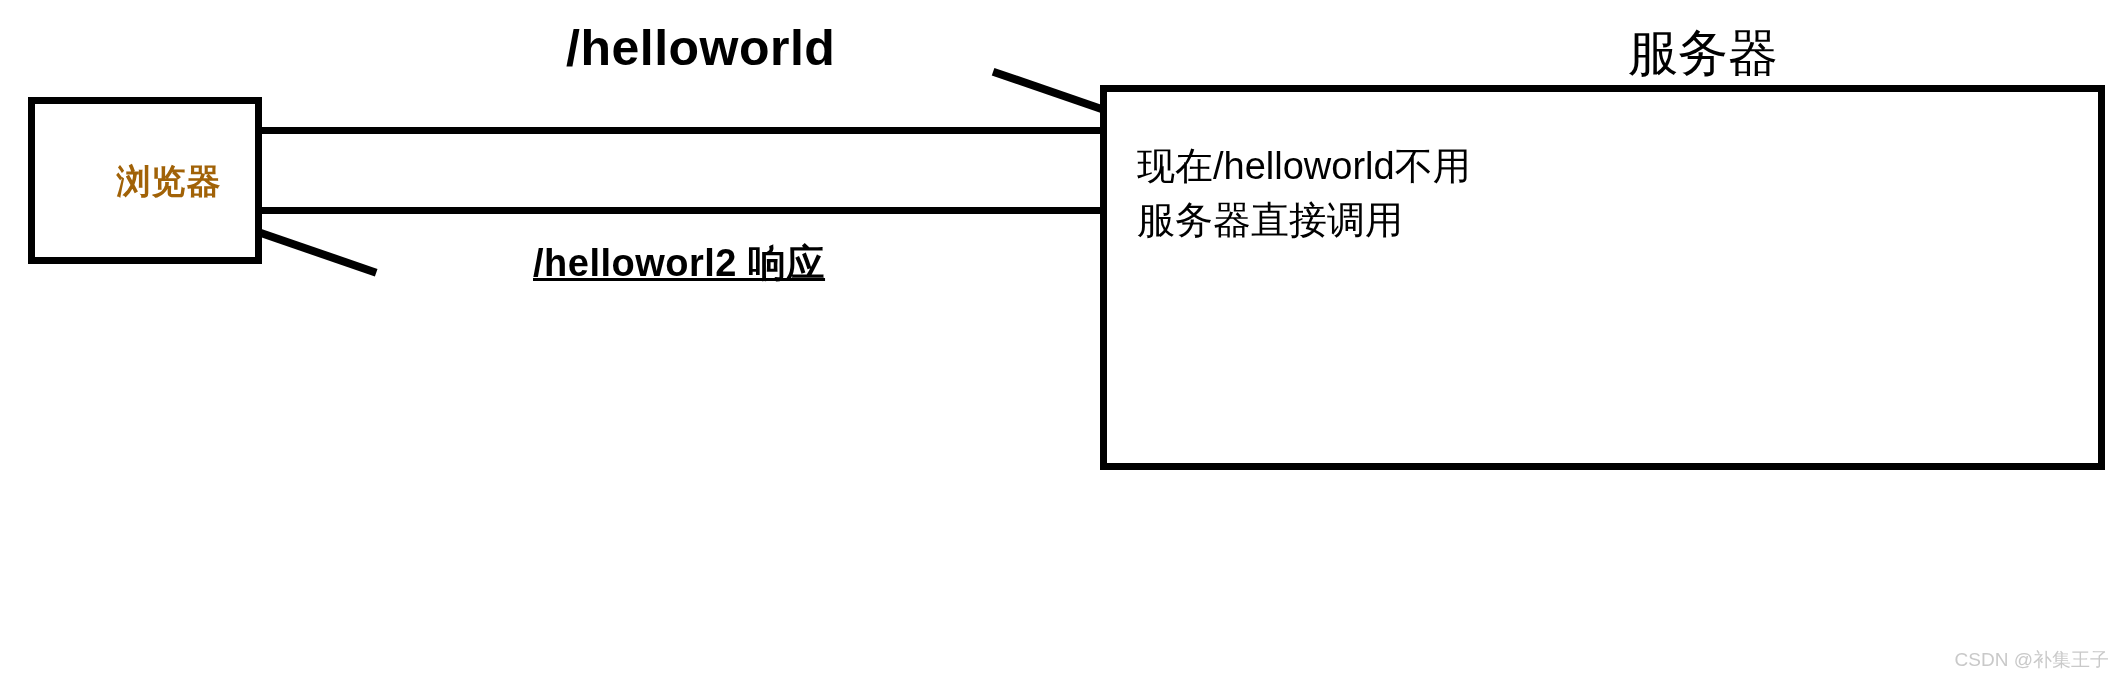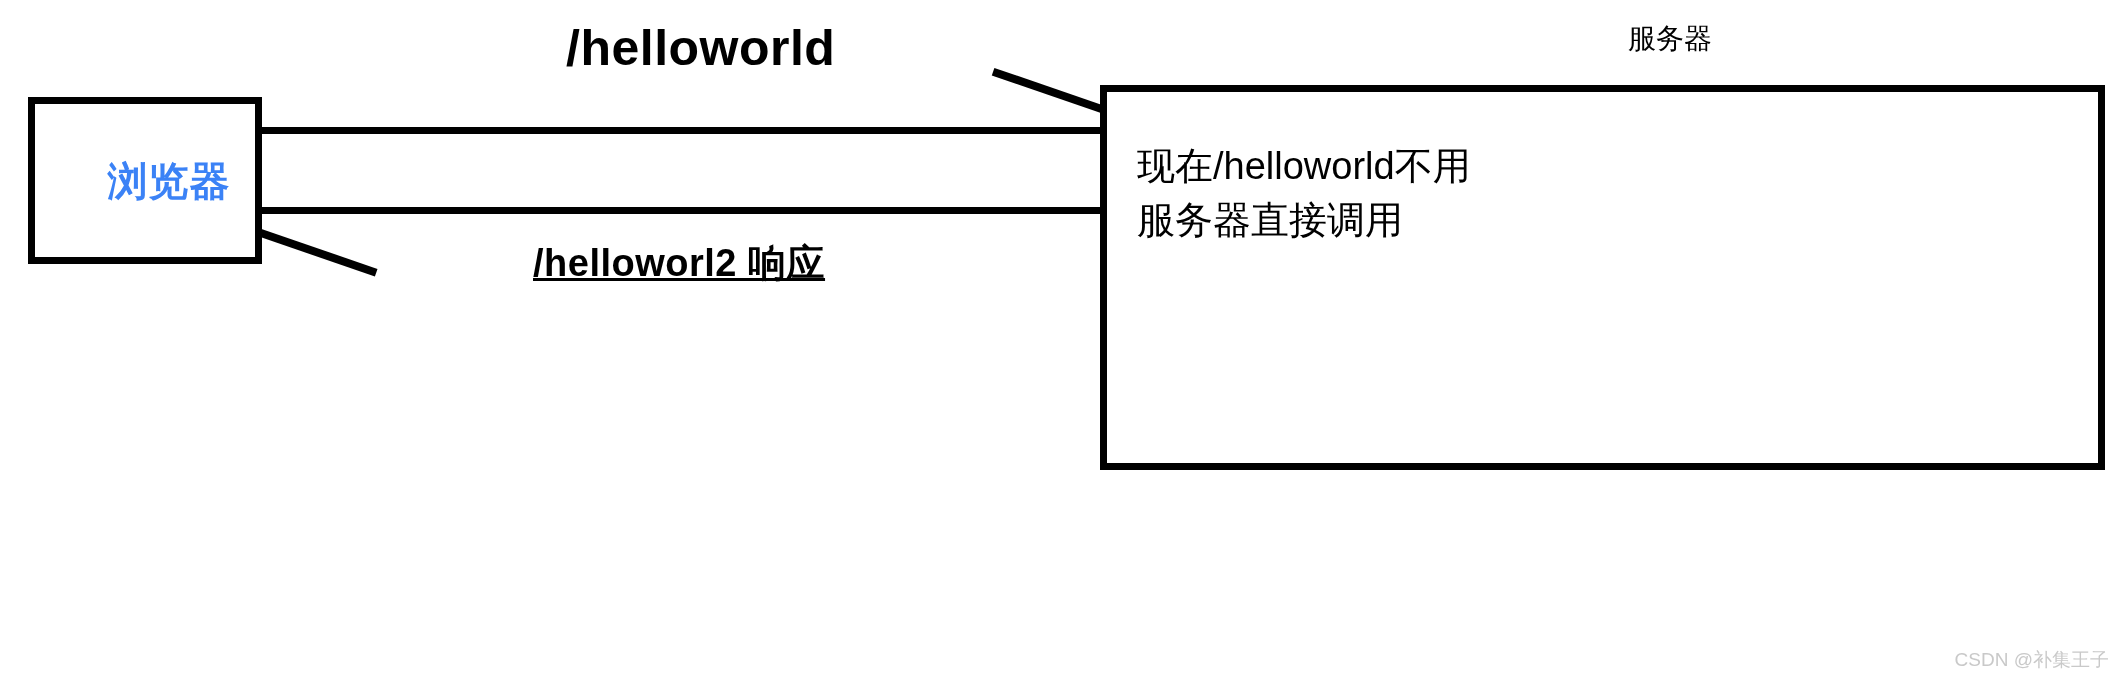--- a/index.html
+++ b/index.html
@@ -29,23 +29,23 @@
   #browser-box {
     left: 28px;
     top: 97px;
     width: 234px;
     height: 167px;
     display: flex;
     align-items: center;
     justify-content: center;
   }
   #browser-label {
-    font-size: 40px;
+    font-size: 34px;
     font-weight: bold;
-    color: #3b82f6;
+    color: #a16207;
     letter-spacing: 1px;
     line-height: 1;
     white-space: nowrap;
     margin-left: 48px;
   }
   #server-box {
     left: 1100px;
     top: 85px;
     width: 1005px;
     height: 385px;
@@ -117,21 +117,21 @@
     left: 533px;
     top: 238px;
     font-size: 38px;
     font-weight: bold;
     letter-spacing: 0.5px;
     text-decoration: underline;
   }
   #server-title {
     left: 1628px;
     top: 20px;
-    font-size: 28px;
+    font-size: 50px;
     font-weight: normal;
   }
 
   
   #watermark {
     position: absolute;
     right: 16px;
     bottom: 8px;
     font-size: 19px;
     color: #c9c9c9;

